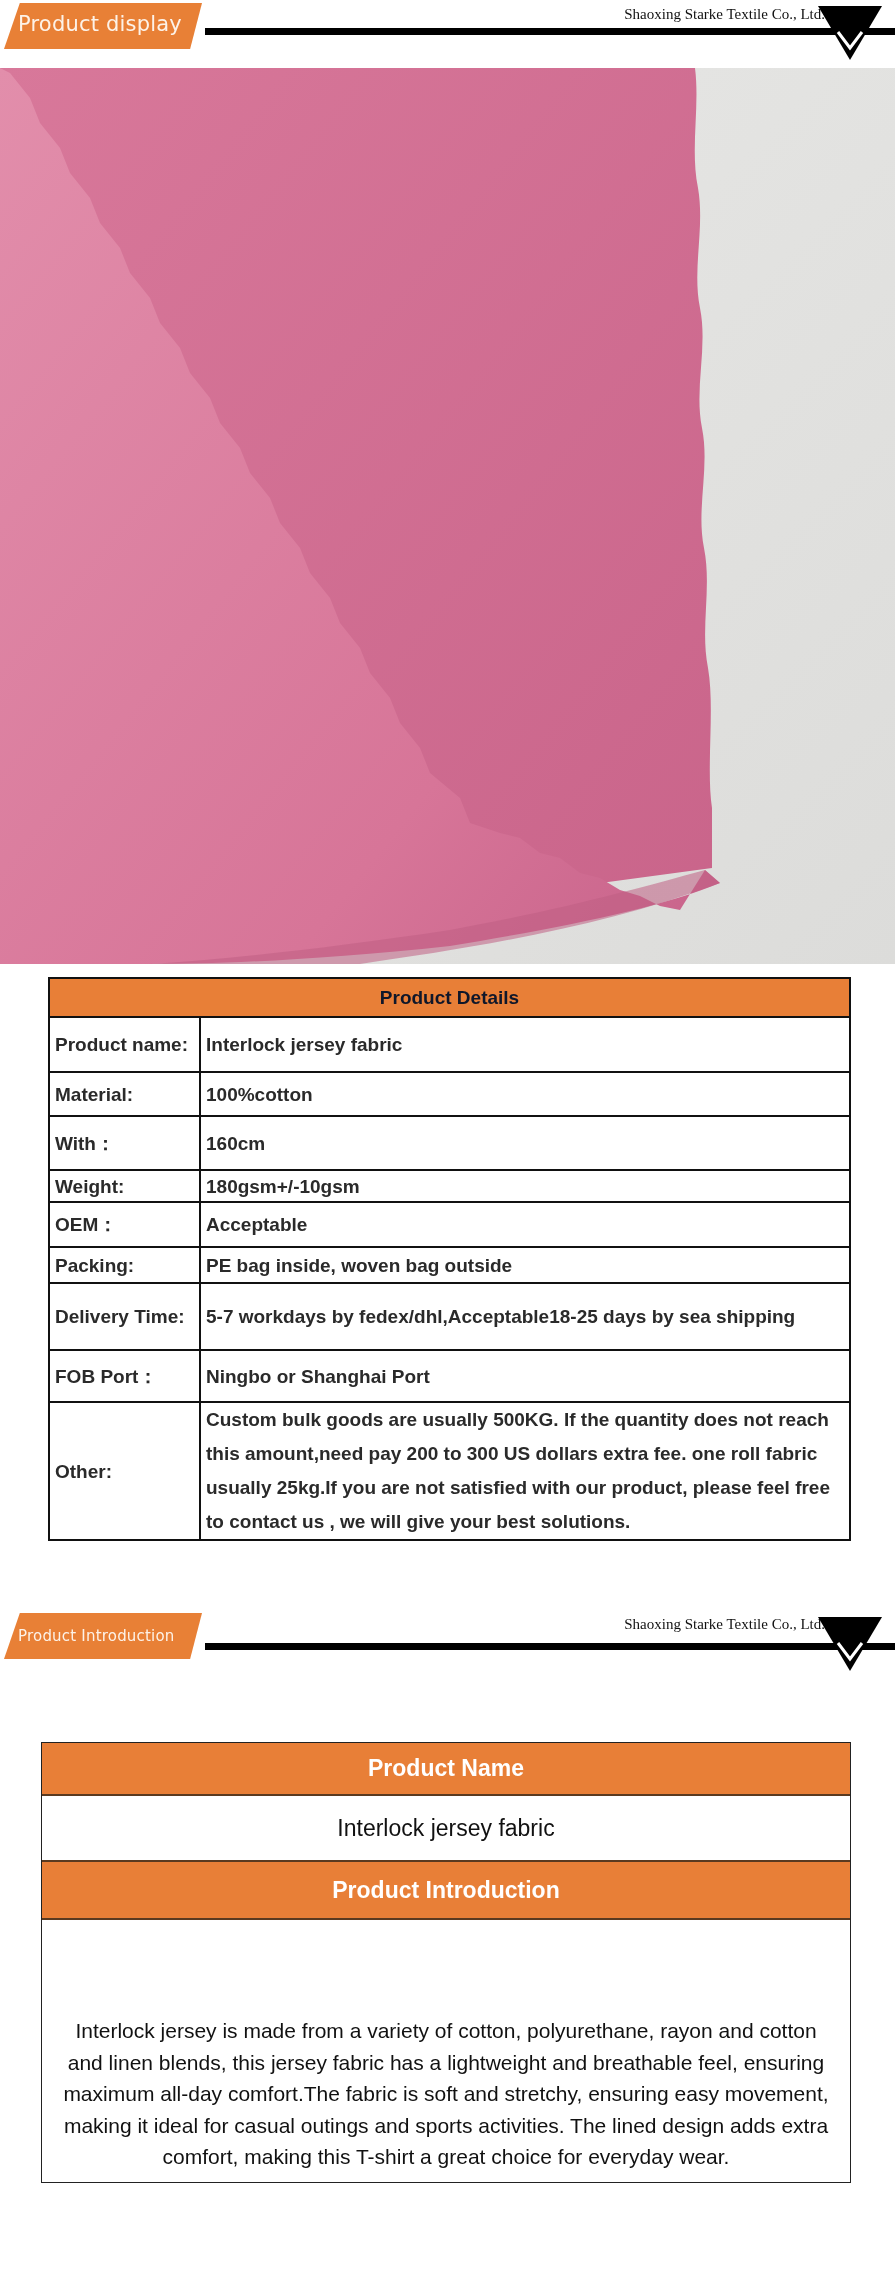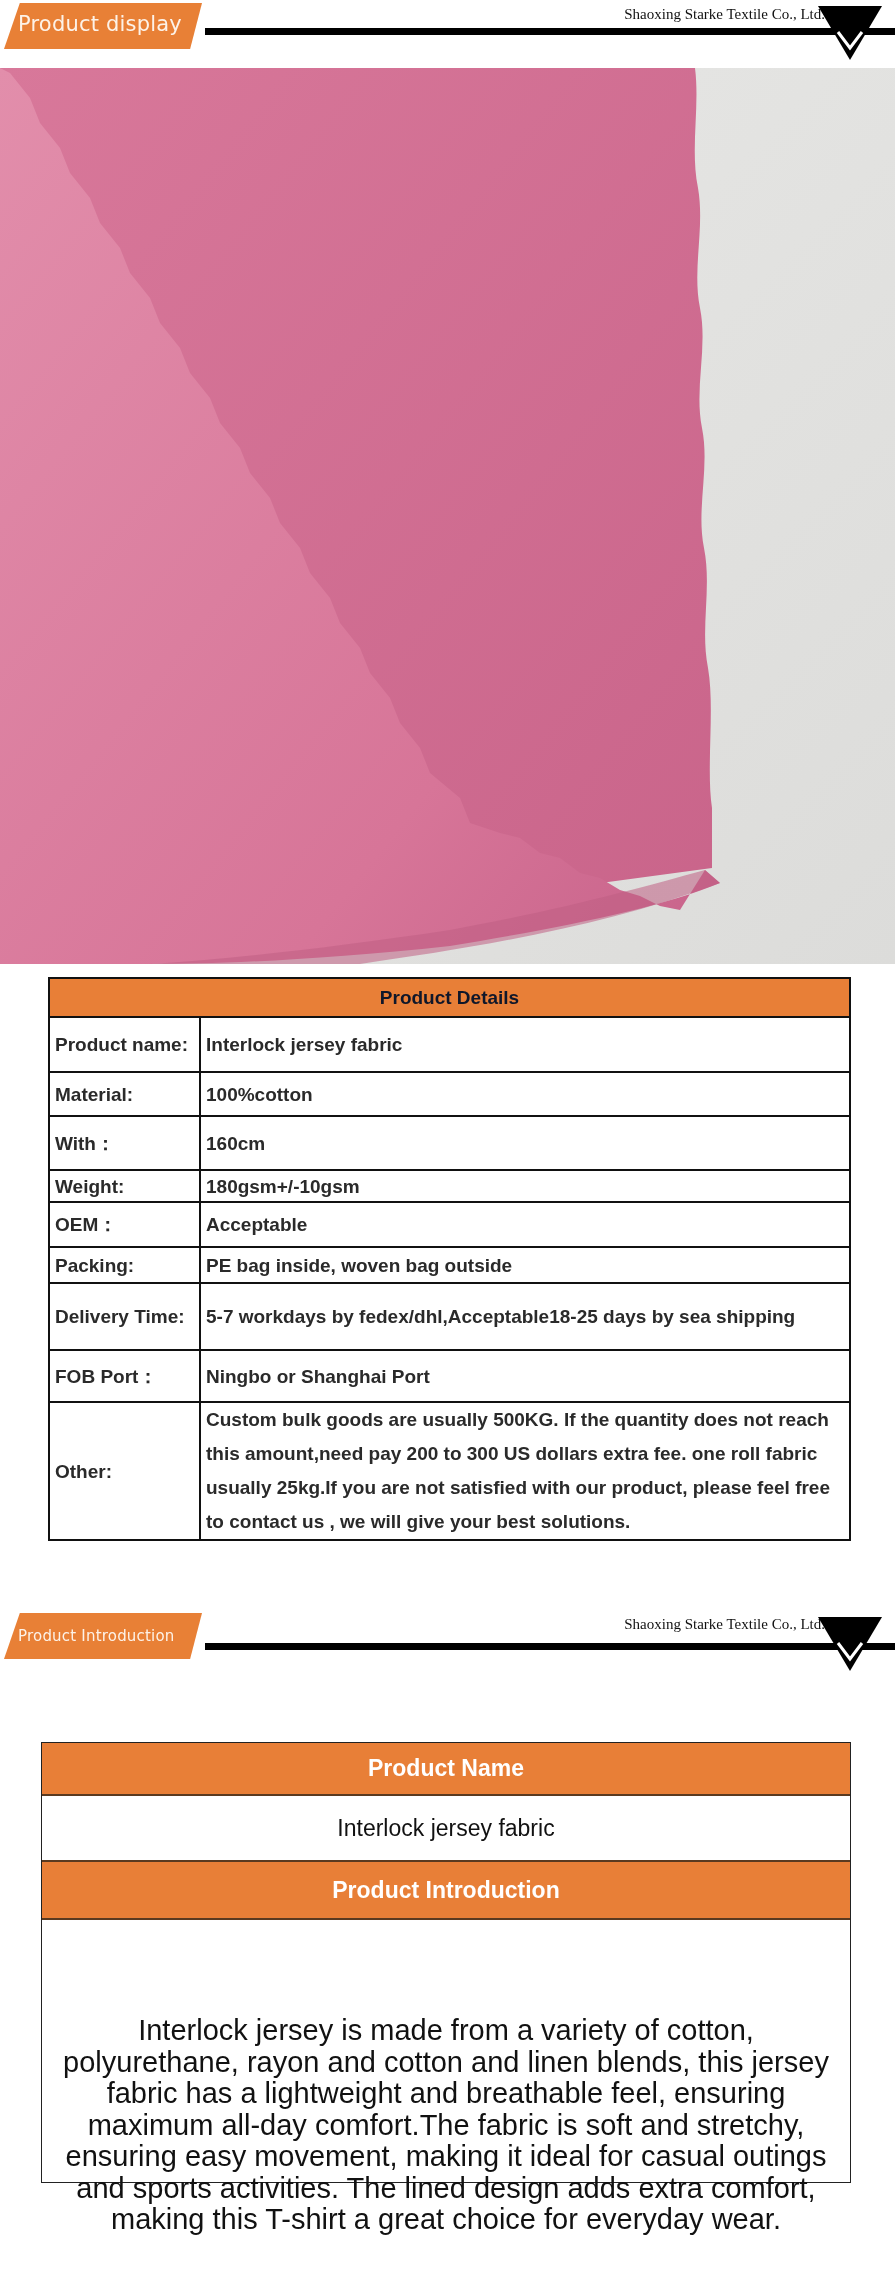--- a/index.html
+++ b/index.html
@@ -19,21 +19,21 @@
   table.details { position:absolute; left:48px; top:977px; width:803px; border-collapse:collapse; border:2px solid #111; }
   table.details td { border:2px solid #111; font-weight:bold; font-size:19px; color:#2a2a2a; padding:0 5px; line-height:23px; vertical-align:middle; }
   table.details td.k { width:139px;margin-top:11px; }
   table.details th { background:#e87f37; color:#0f172a; font-size:19px; height:35px; font-weight:bold; border:2px solid #111; }
 
   .intro-box { position:absolute; left:41px; top:1694px; width:810px; height:441px; border:1.5px solid #222; box-sizing:border-box;margin-top:48px; }
   .intro-box .hdr { background:#e87f37; color:#fff; font-weight:bold; font-size:23px; text-align:center; border-bottom:2px solid #5a3a20; }
   .intro-box .hdr1 { height:51px; line-height:51px; }
   .intro-box .name { height:64px; line-height:64px; text-align:center; font-size:23px; color:#111; border-bottom:2px solid #5a3a20; }
   .intro-box .hdr2 { height:56px; line-height:56px; }
-  .intro-box .body { padding:95px 14px 0 14px; text-align:center; font-size:29px; line-height:31.5px; color:#111; }
+  .intro-box .body { padding:95px 14px 0 14px; text-align:center; font-size:21px; line-height:31.5px; color:#111; }
 </style>
 </head>
 <body>
 
 <div class="banner" style="top:0;">
   <div class="tag">
     <span>Product display</span>
   </div>
   <div class="line"></div>
   <div class="company">Shaoxing Starke Textile Co., Ltd.</div>

